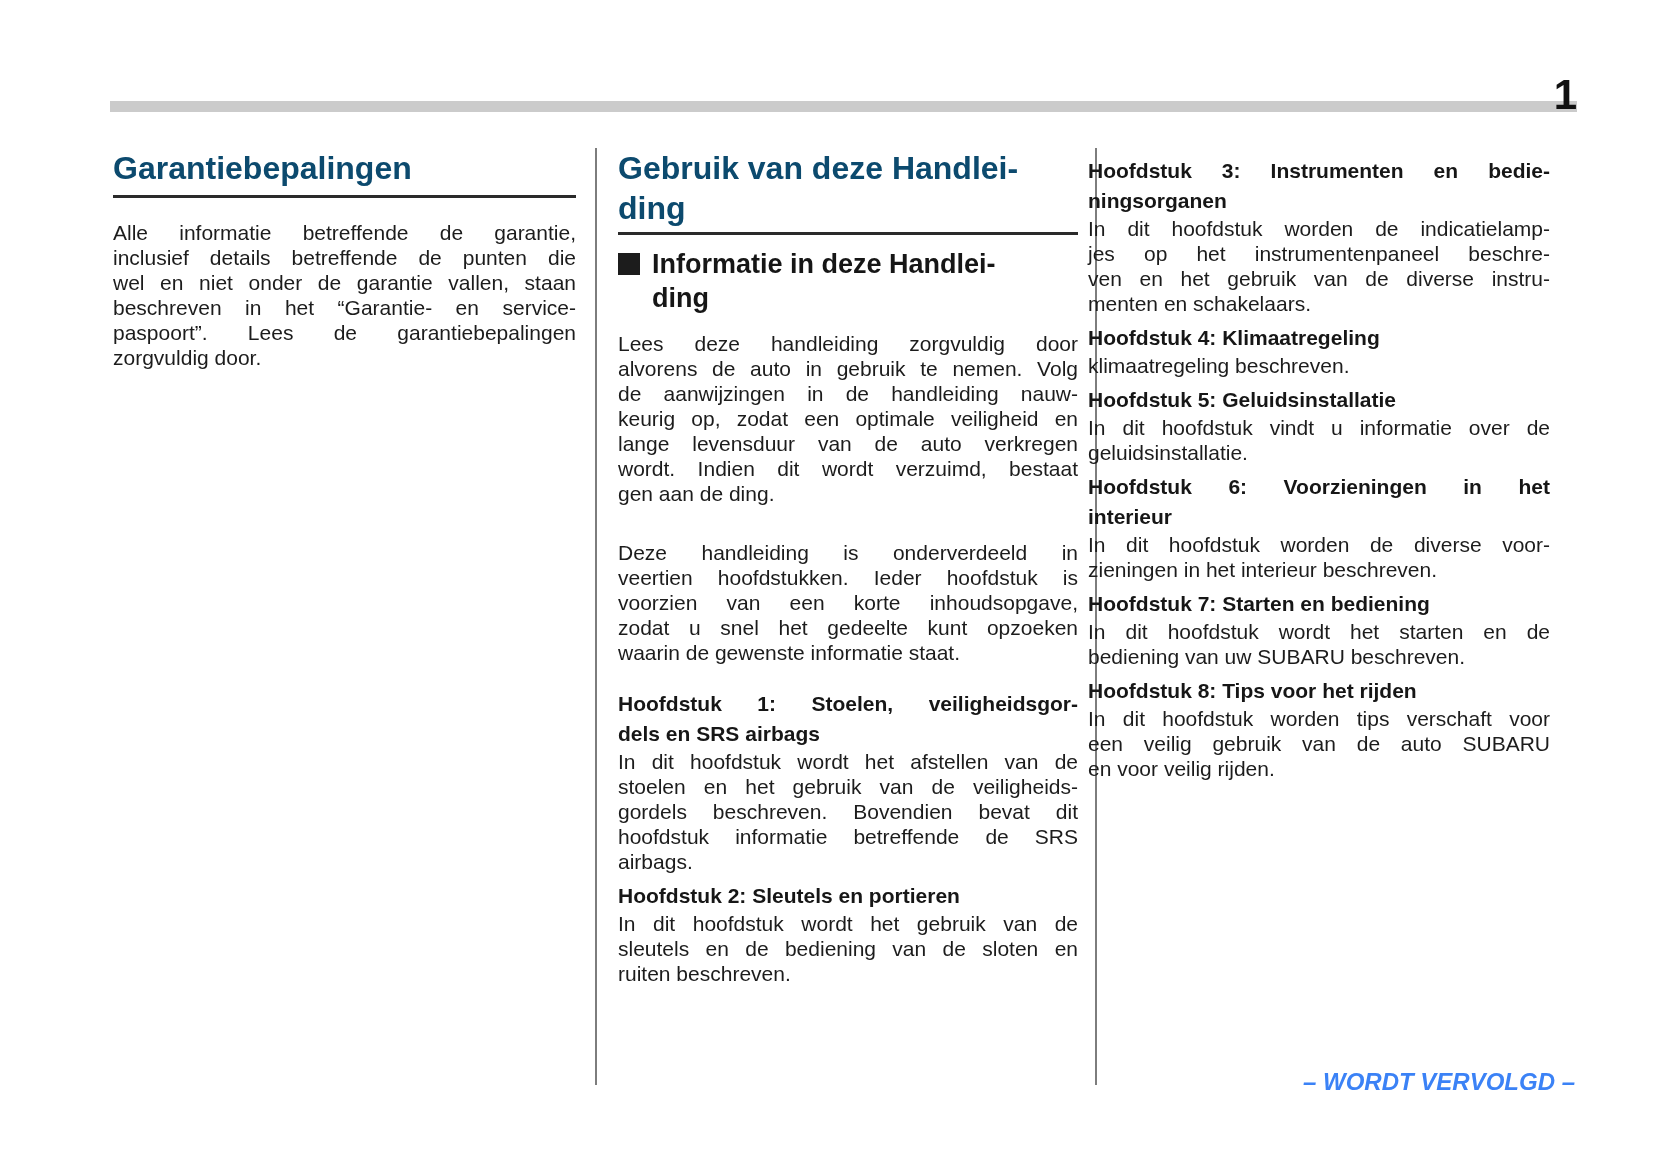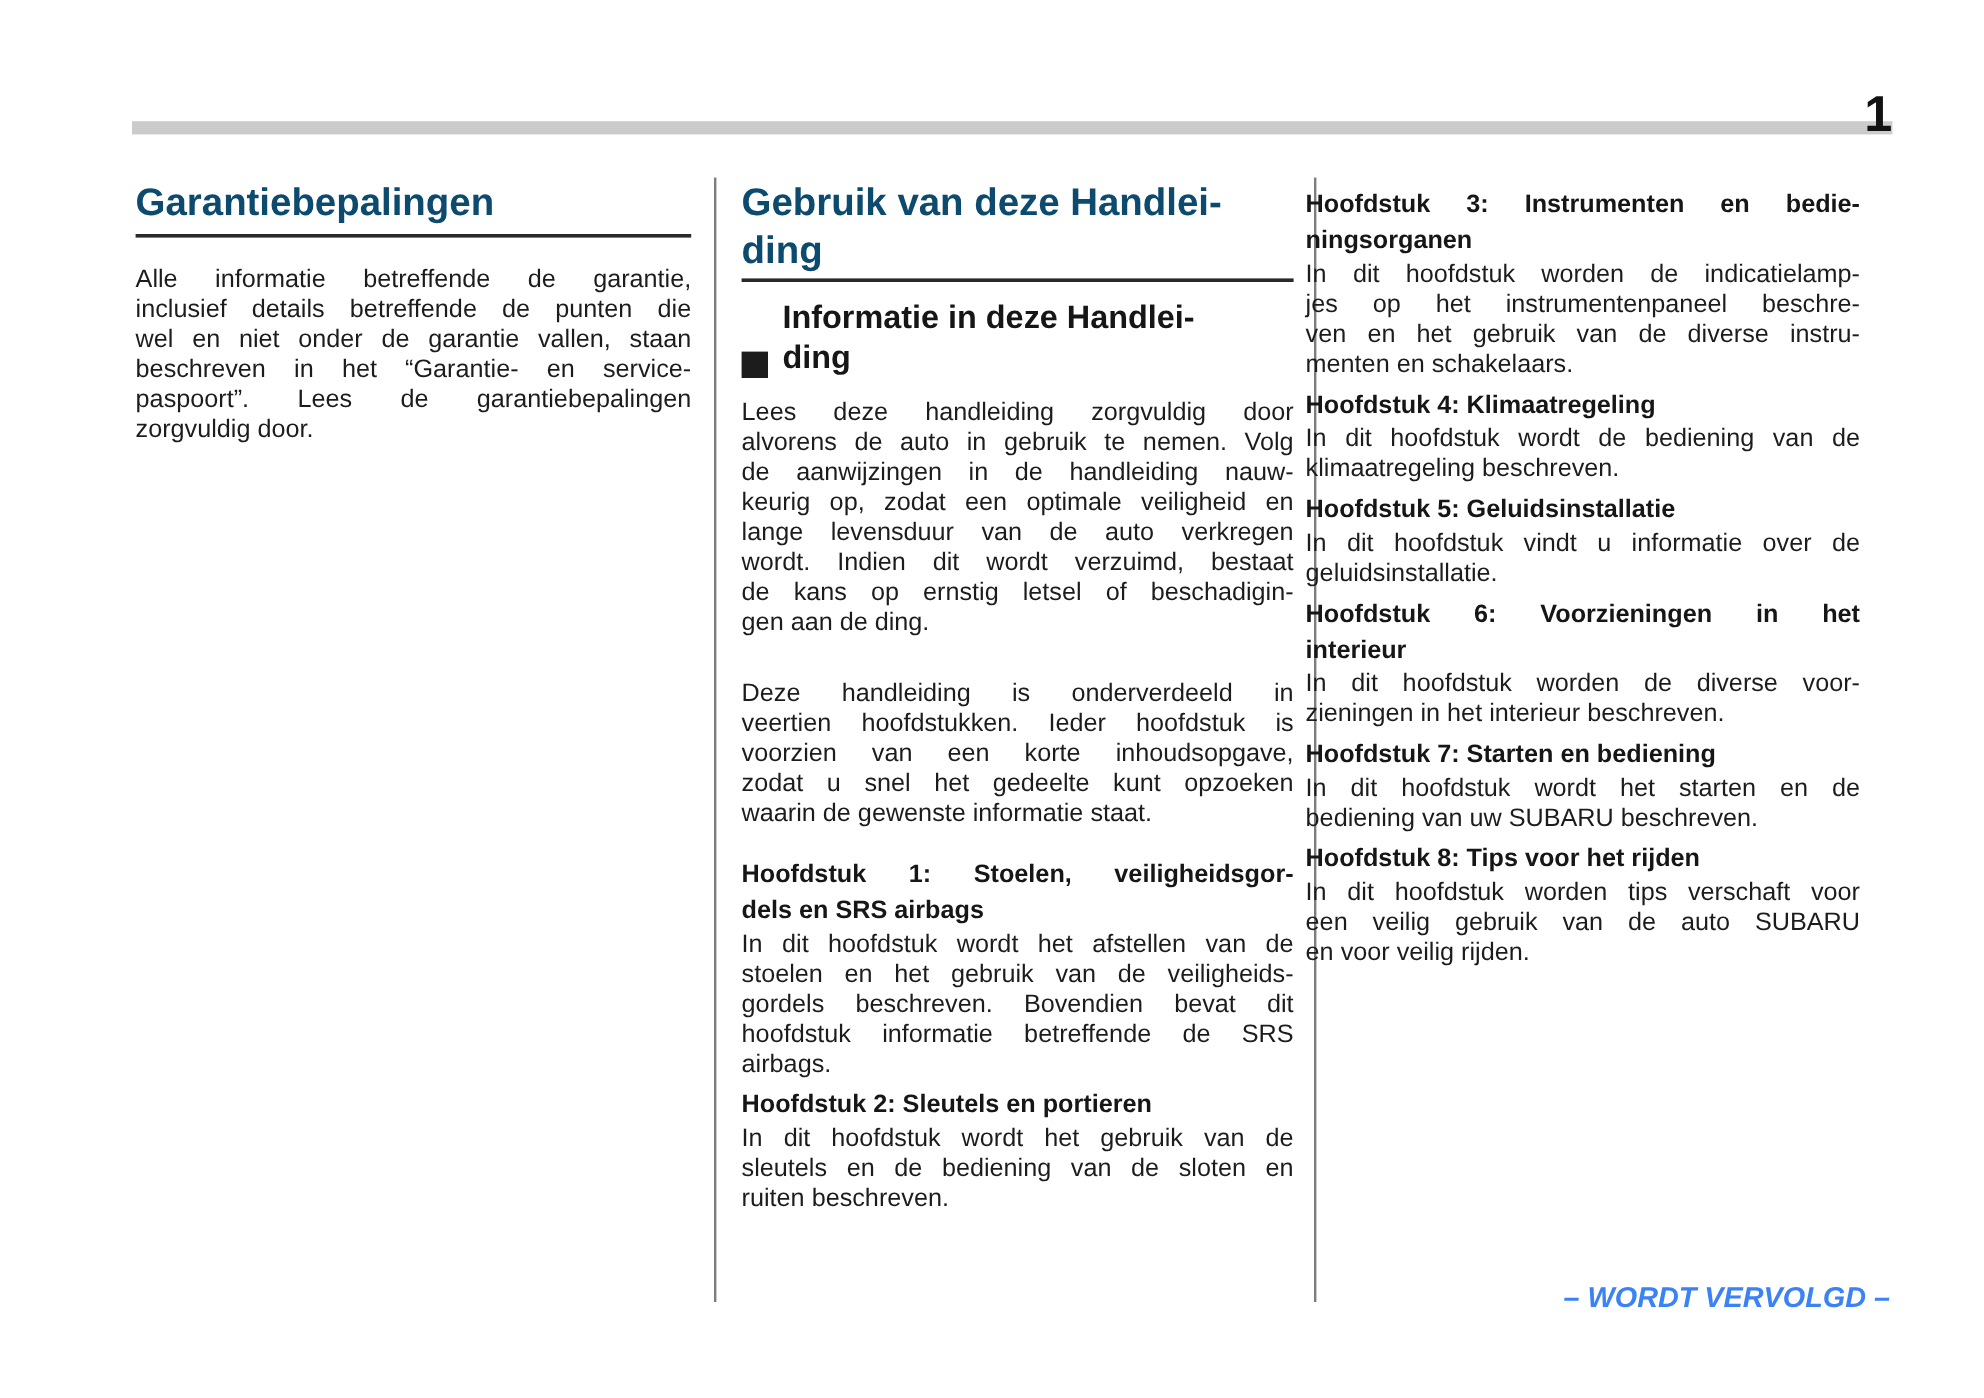--- a/index.html
+++ b/index.html
@@ -42,21 +42,21 @@
   .main-title {
     margin: 0;
     font-size: 32px; font-weight: bold; line-height: 40px;
     color: #0c4a6e;
   }
   .title-rule { height: 3px; background: #2a2a2a; margin-top: 7px; }
   .rule-mt-4 { margin-top: 4px; }
 
   .sub-title {
     margin: 12px 0 0 0;
-    display: flex; align-items: flex-end;
+    display: flex; align-items: flex-start;
     font-size: 27px; font-weight: bold; line-height: 34px;
     color: #161616;
   }
   .bullet {
     flex: 0 0 auto;
     width: 22px; height: 22px; background: #1c1c1c;
     margin: 6px 12px 0 0;
   }
   .sub-title-text { flex: 1 1 auto; }
 
@@ -124,21 +124,20 @@
       </span>
   </h2>
 
   <div class="body-text justify mt-16">
       <div class="line">Lees deze handleiding zorgvuldig door</div>
       <div class="line">alvorens de auto in gebruik te nemen. Volg</div>
       <div class="line">de aanwijzingen in de handleiding nauw-</div>
       <div class="line">keurig op, zodat een optimale veiligheid en</div>
       <div class="line">lange levensduur van de auto verkregen</div>
       <div class="line">wordt. Indien dit wordt verzuimd, bestaat</div>
-      <div class="line">de kans op ernstig letsel of beschadigin-</div>
       <div class="line line-last">gen aan de ding.</div>
     </div>
   <div class="body-text justify mt-34">
       <div class="line">Deze handleiding is onderverdeeld in</div>
       <div class="line">veertien hoofdstukken. Ieder hoofdstuk is</div>
       <div class="line">voorzien van een korte inhoudsopgave,</div>
       <div class="line">zodat u snel het gedeelte kunt opzoeken</div>
       <div class="line line-last">waarin de gewenste informatie staat.</div>
     </div>
 
@@ -178,21 +177,20 @@
         <div class="line">jes op het instrumentenpaneel beschre-</div>
         <div class="line">ven en het gebruik van de diverse instru-</div>
         <div class="line line-last">menten en schakelaars.</div>
       </div>
   </div>
   <div class="chapter">
     <h3 class="chapter-heading justify">
         <div class="line line-last">Hoofdstuk 4: Klimaatregeling</div>
       </h3>
     <div class="body-text justify">
-        <div class="line">In dit hoofdstuk wordt de bediening van de</div>
         <div class="line line-last">klimaatregeling beschreven.</div>
       </div>
   </div>
   <div class="chapter">
     <h3 class="chapter-heading justify">
         <div class="line line-last">Hoofdstuk 5: Geluidsinstallatie</div>
       </h3>
     <div class="body-text justify">
         <div class="line">In dit hoofdstuk vindt u informatie over de</div>
         <div class="line line-last">geluidsinstallatie.</div>

